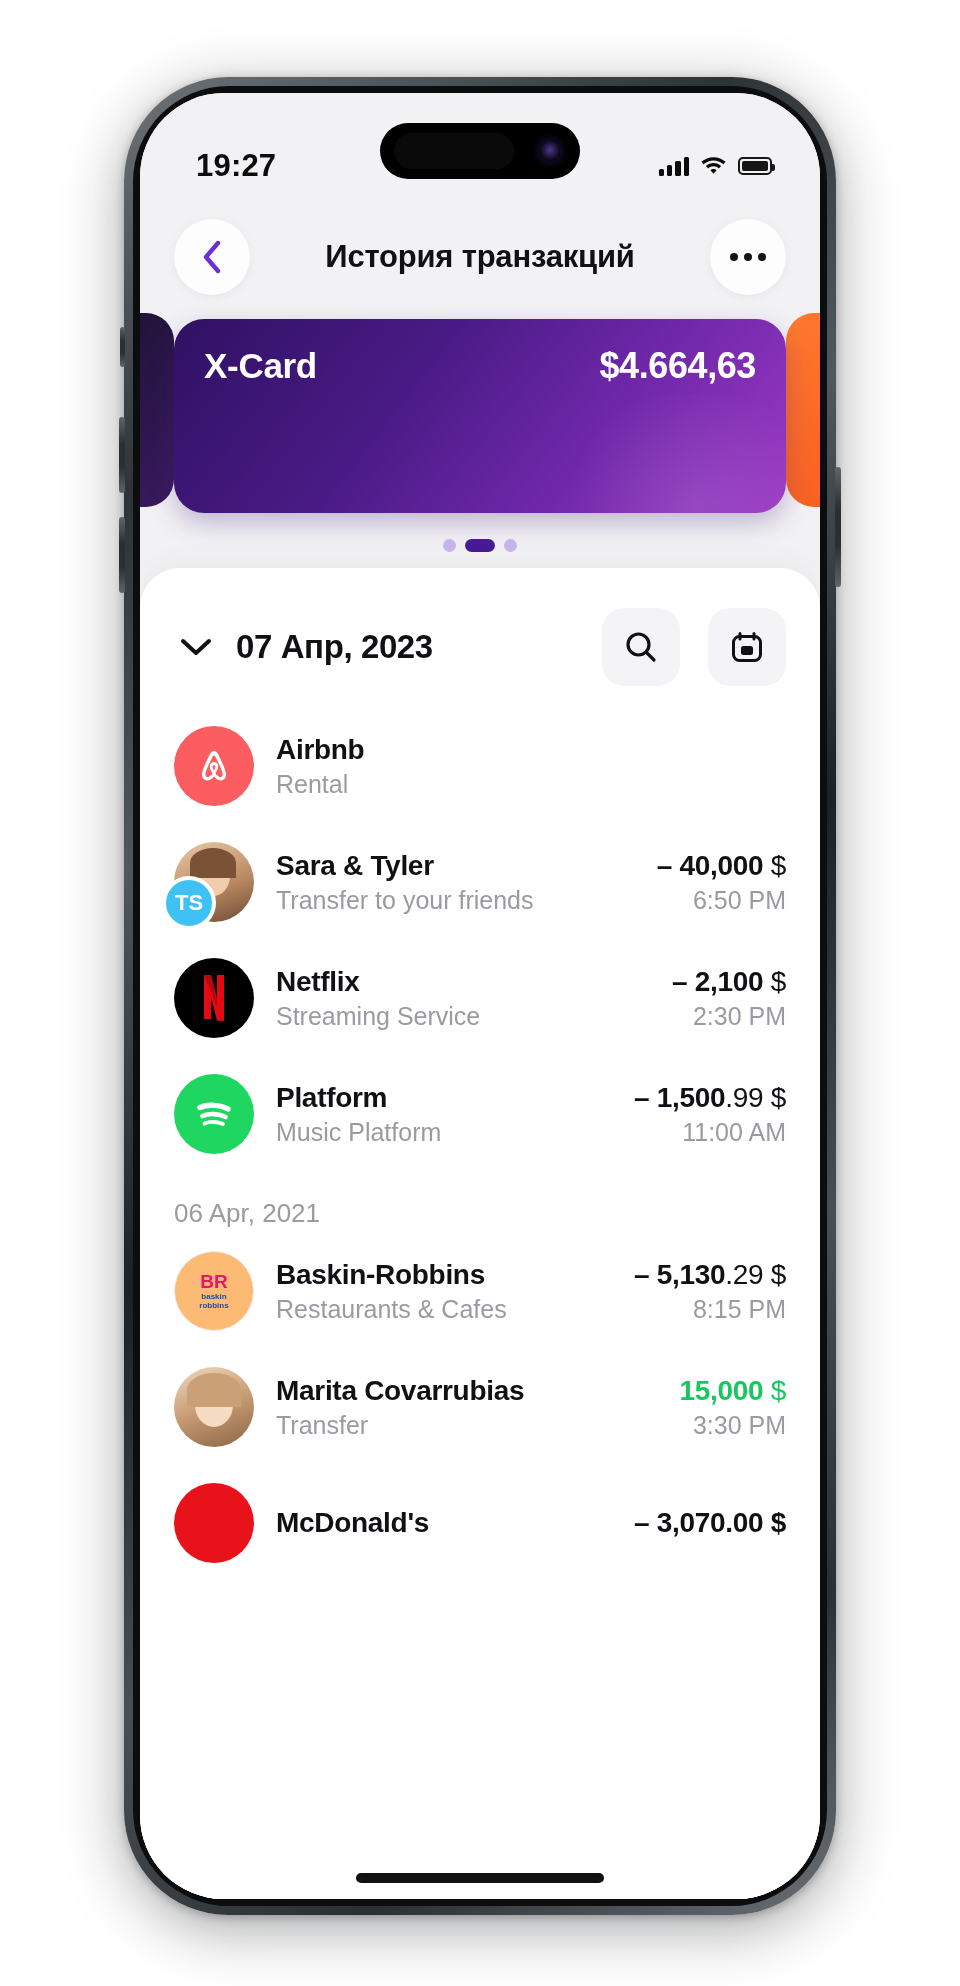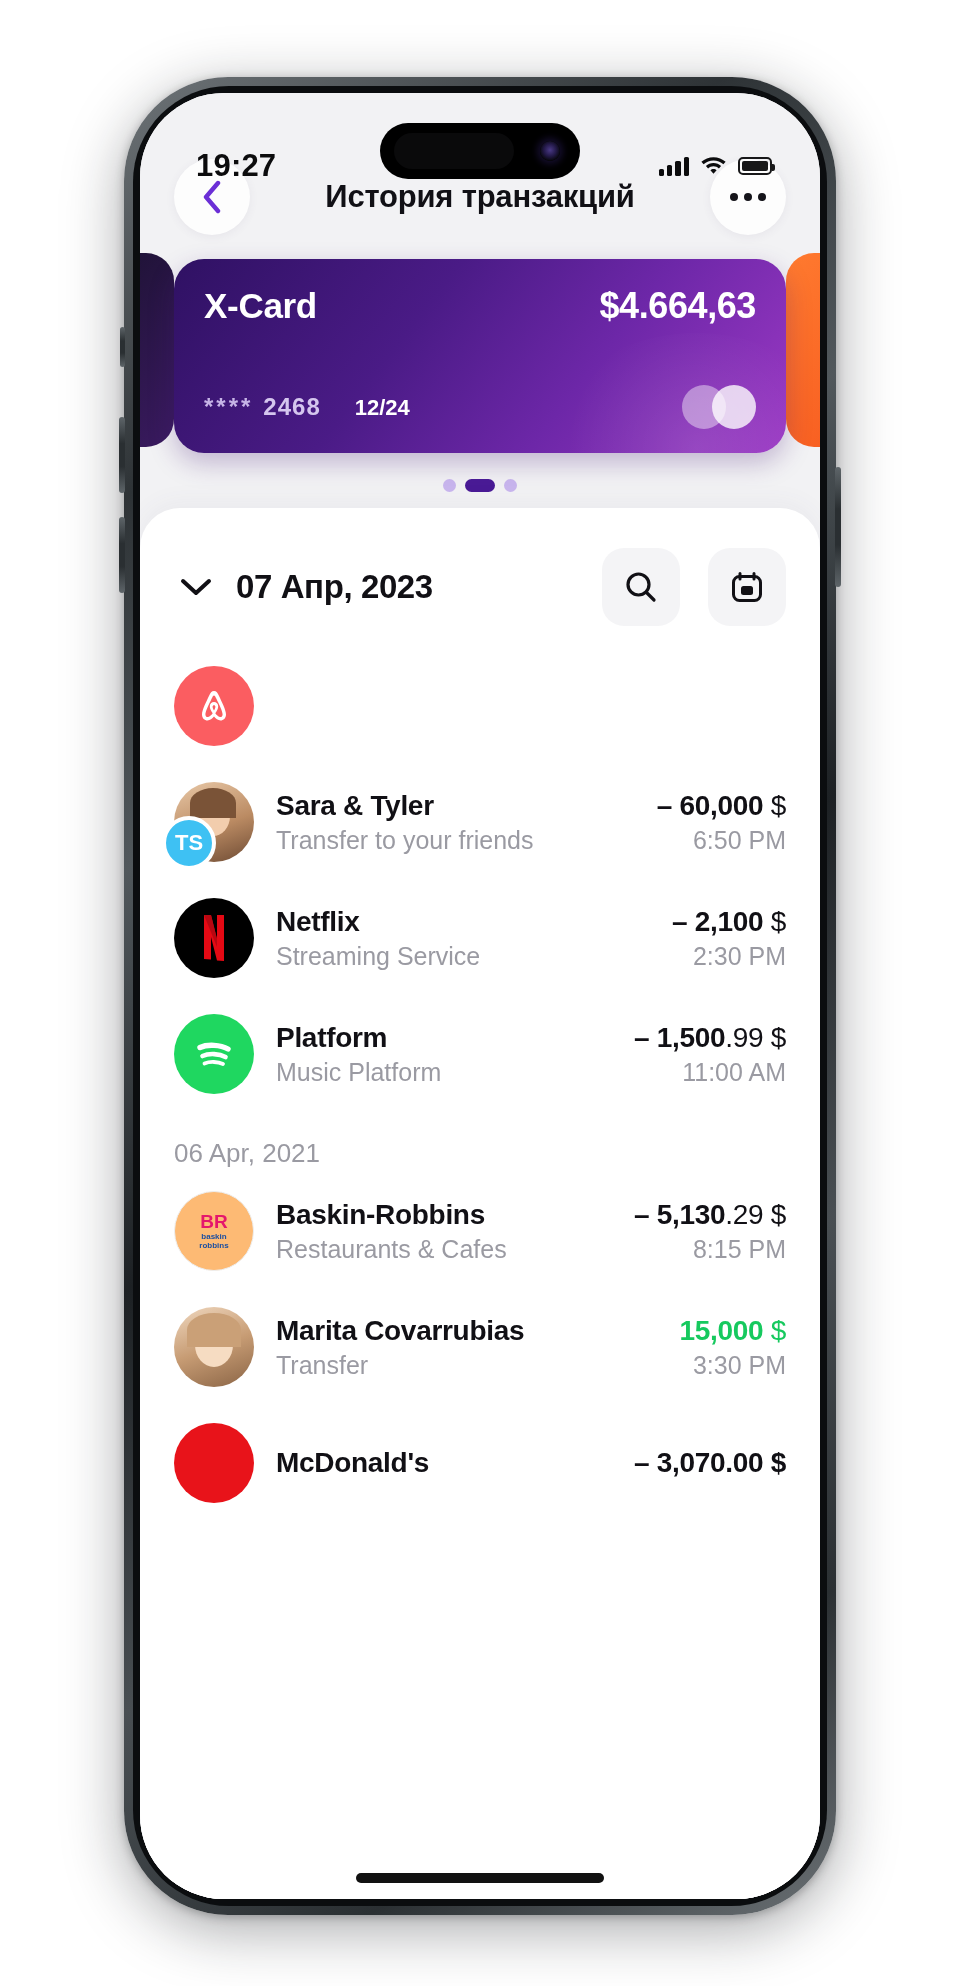--- a/index.html
+++ b/index.html
@@ -91,21 +91,21 @@
     width: 20px; height: 20px; border-radius: 50%;
     background: radial-gradient(circle at 50% 45%, #4a3a86 0%, #241a4a 40%, #07070c 72%);
     box-shadow: 0 0 7px 3px rgba(60,40,130,.35);
   }
 
   
   .app {
     position: absolute; inset: 0;
     background: #f2f2f4;
     display: flex; flex-direction: column;
-    padding-top: 52px;
+    padding-top: 112px;
   }
 
   
   .appbar {
     display: flex; align-items: center; justify-content: space-between;
     padding: 14px 34px 8px 34px; flex: 0 0 auto;
   }
   .circ-btn {
     width: 76px; height: 76px; border-radius: 50%;
     background: #fdfdfd; border: none;
@@ -302,32 +302,20 @@
         </div>
 
         <div class="carousel">
           <div class="card-peek left"></div>
           <div class="card-peek right"></div>
           <div class="cards-track">
             <div class="xcard">
               <div class="xcard-top">
                 <div class="xcard-name">X-Card</div>
                 <div class="xcard-bal">$4.664,63</div>
-              </div>
-              <div class="xcard-bot">
-                <div class="xcard-bot-l">
-                  <div class="cnum">
-                    <span class="stars">****</span><span>2468</span>
-                  </div>
-                  <div class="cexp">12/24</div>
-                </div>
-                <span class="mc">
-                    <i class="a"></i>
-                    <i class="b"></i>
-                  </span>
               </div>
             </div>
           </div>
         </div>
 
         <div class="pager">
           <i></i>
           <i class="on"></i>
           <i></i>
         </div>
@@ -356,34 +344,38 @@
           </div>
 
           <div class="txlist">
 
             <div class="tx">
               <span class="avatar av-airbnb">
                 <svg width="46" height="46" viewBox="0 0 46 46">
                     <path d="M23 8 C20.5 8 19.4 10 18.2 12.6 C15.4 18.6 11 27.2 11 31.5 C11 35.2 13.6 37.5 16.5 37.5 C19 37.5 21.3 35.8 23 33.6 C24.7 35.8 27 37.5 29.5 37.5 C32.4 37.5 35 35.2 35 31.5 C35 27.2 30.6 18.6 27.8 12.6 C26.6 10 25.5 8 23 8 Z M23 12.4 C23.8 12.4 24.4 13.6 25.4 15.7 C28 21.2 31.6 28.4 31.6 31.4 C31.6 33 30.6 34 29.3 34 C27.6 34 25.7 32.2 24.3 30.3 C26 27.8 27.2 25.4 27.2 23.4 C27.2 20.8 25.4 19 23 19 C20.6 19 18.8 20.8 18.8 23.4 C18.8 25.4 20 27.8 21.7 30.3 C20.3 32.2 18.4 34 16.7 34 C15.4 34 14.4 33 14.4 31.4 C14.4 28.4 18 21.2 20.6 15.7 C21.6 13.6 22.2 12.4 23 12.4 Z M23 22.2 C23.9 22.2 24.4 22.8 24.4 23.7 C24.4 24.8 23.8 26.2 23 27.5 C22.2 26.2 21.6 24.8 21.6 23.7 C21.6 22.8 22.1 22.2 23 22.2 Z" fill="#fff"></path>
                   </svg>
               </span>
+              <div class="tx-mid">
+                <div class="tx-title">Airbnb</div>
+                <div class="tx-sub">Rental</div>
+              </div>
             </div>
 
             <div class="tx">
               <span class="avatar av-photo1">
                 <span class="ph-face" style="width:34px;height:40px;border-radius:50%;background:#f2cdad;left:22px;top:14px;"></span>
                 <span class="ph-face" style="width:46px;height:30px;border-radius:50% 50% 0 0;background:#7a5337;left:16px;top:6px;"></span>
                 <span class="badge-ts">TS</span>
               </span>
               <div class="tx-mid">
                 <div class="tx-title">Sara &amp; Tyler</div>
                 <div class="tx-sub">Transfer to your friends</div>
               </div>
               <div class="tx-right">
-                <div class="tx-amt"><span>– 60,000</span><span class="cents"></span> <span class="cur">$</span></div>
+                <div class="tx-amt"><span>– 40,000</span><span class="cents"></span> <span class="cur">$</span></div>
                 <div class="tx-time">6:50 PM</div>
               </div>
             </div>
 
             <div class="tx">
               <span class="avatar av-netflix">
                 <svg width="26" height="50" viewBox="0 0 26 50">
                     <path d="M3 2 H10 L16 26 V2 H23 V48 L16 47.4 L10 24 V46.6 L3 46 Z" fill="#e50914"></path>
                     <path d="M3 2 H10 L16 26 L16 34 L3 2Z" fill="#b20710" opacity=".85"></path>
                   </svg>

